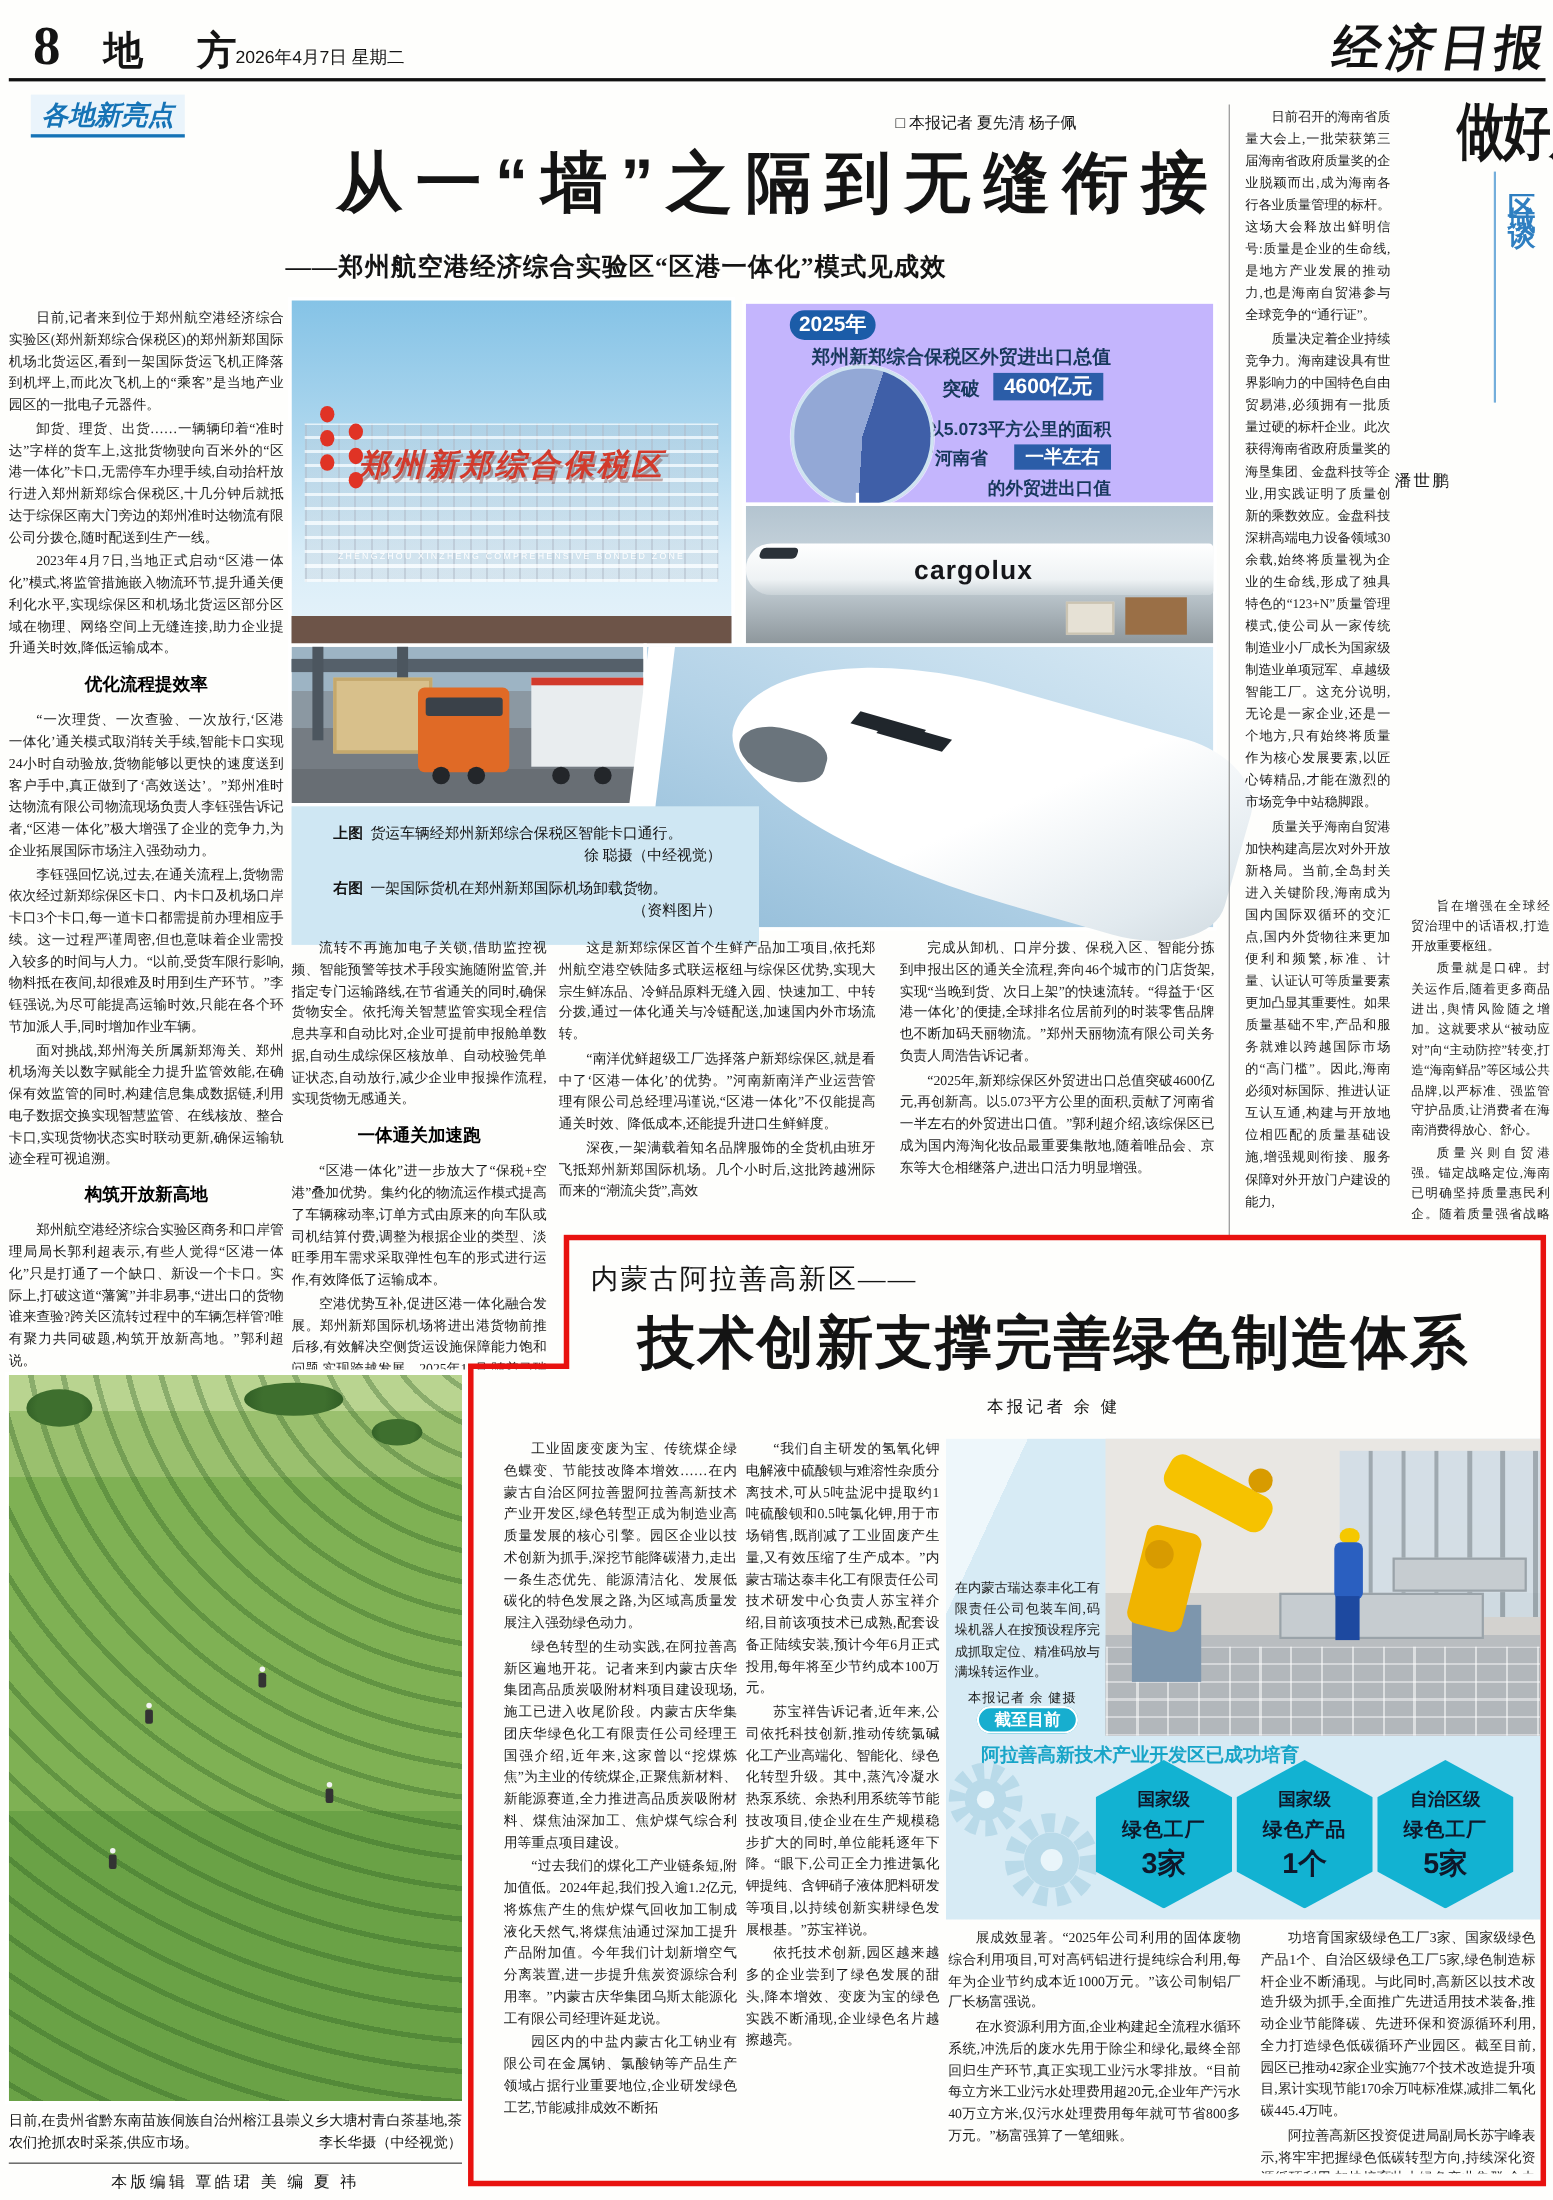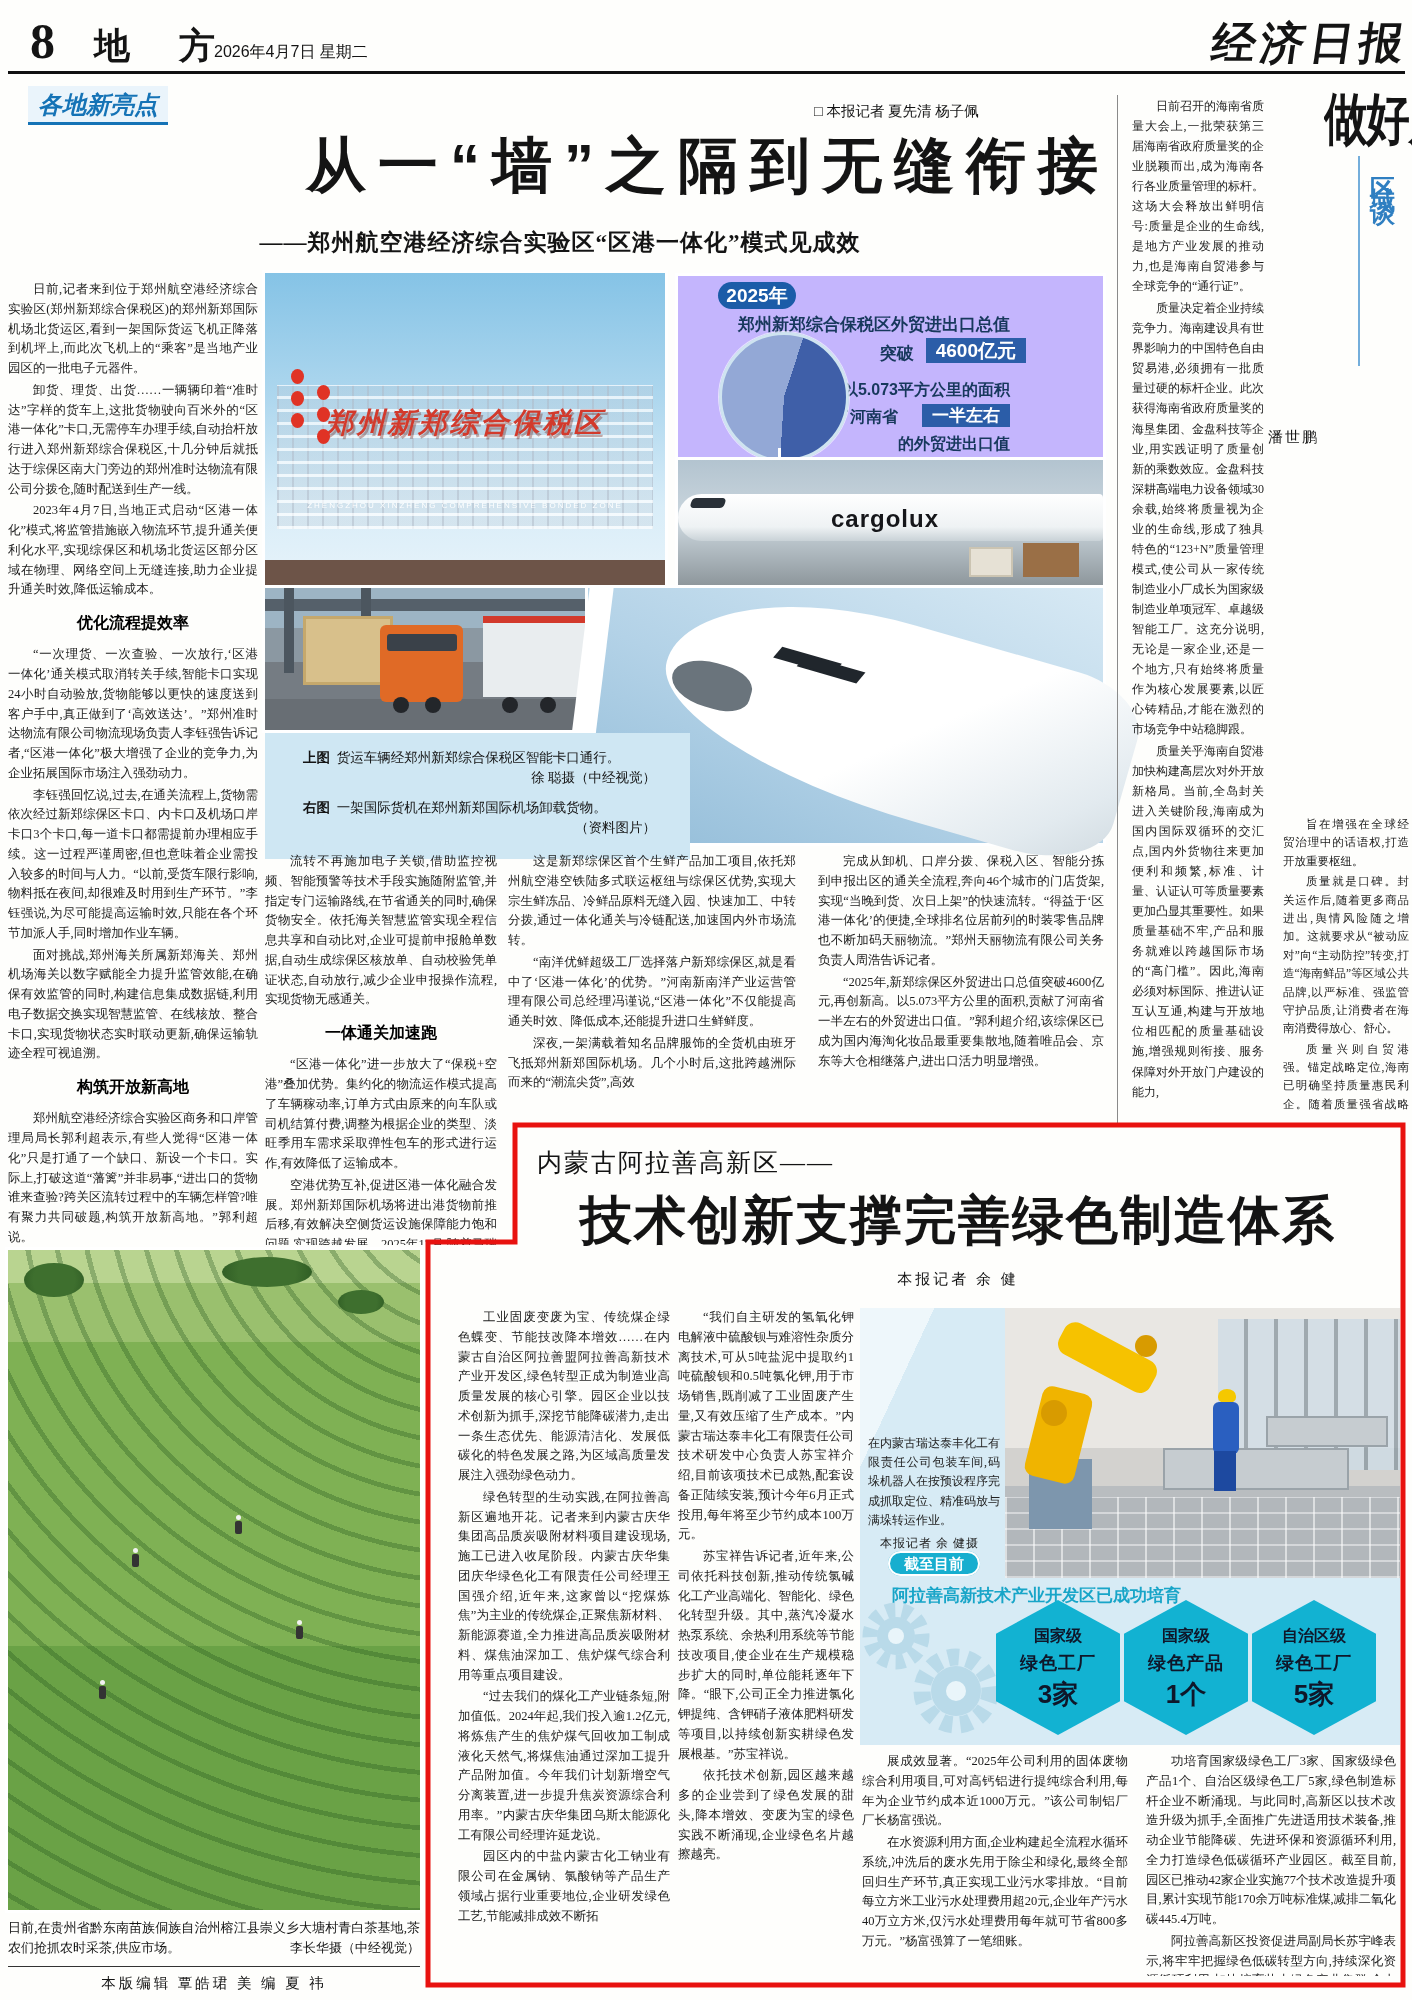--- a/index.html
+++ b/index.html
@@ -156,21 +156,21 @@
     <div class="gchars">郑州新郑综合保税区</div>
     <div class="geng">ZHENGZHOU XINZHENG COMPREHENSIVE BONDED ZONE</div>
     <div class="lant" style="left:26px;top:96px;"></div>
     <div class="lant" style="left:52px;top:112px;"></div>
     <div class="gbase"></div>
   </div>
 
   <div class="abs photo info" style="left:678px;top:276px;width:425px;height:181px;">
     <div class="abs pill" style="left:40px;top:6px;width:78px;height:27px;line-height:27px;font-size:19px;">2025年</div>
     <div class="abs infotxt" style="right:93px;top:37px;font-size:17px;">郑州新郑综合保税区外贸进出口总值</div>
-    <div class="abs" style="right:77px;top:62px;">
+    <div class="abs" style="right:100px;top:62px;">
       <span class="infotxt" style="font-size:17px;vertical-align:middle;">突破</span>
       <span class="valbox" style="font-size:19px;margin-left:8px;">4600亿元</span>
     </div>
     <div class="abs infotxt" style="right:93px;top:104px;font-size:16px;">以5.073平方公里的面积</div>
     <div class="abs" style="right:93px;top:128px;">
       <span class="infotxt" style="font-size:16px;vertical-align:middle;">贡献了河南省</span>
       <span class="valbox" style="font-size:17px;margin-left:20px;">一半左右</span>
     </div>
     <div class="abs infotxt" style="right:93px;top:158px;font-size:16px;">的外贸进出口值</div>
     <div class="abs pie" style="left:41px;top:56px;width:124px;height:124px;"></div>

